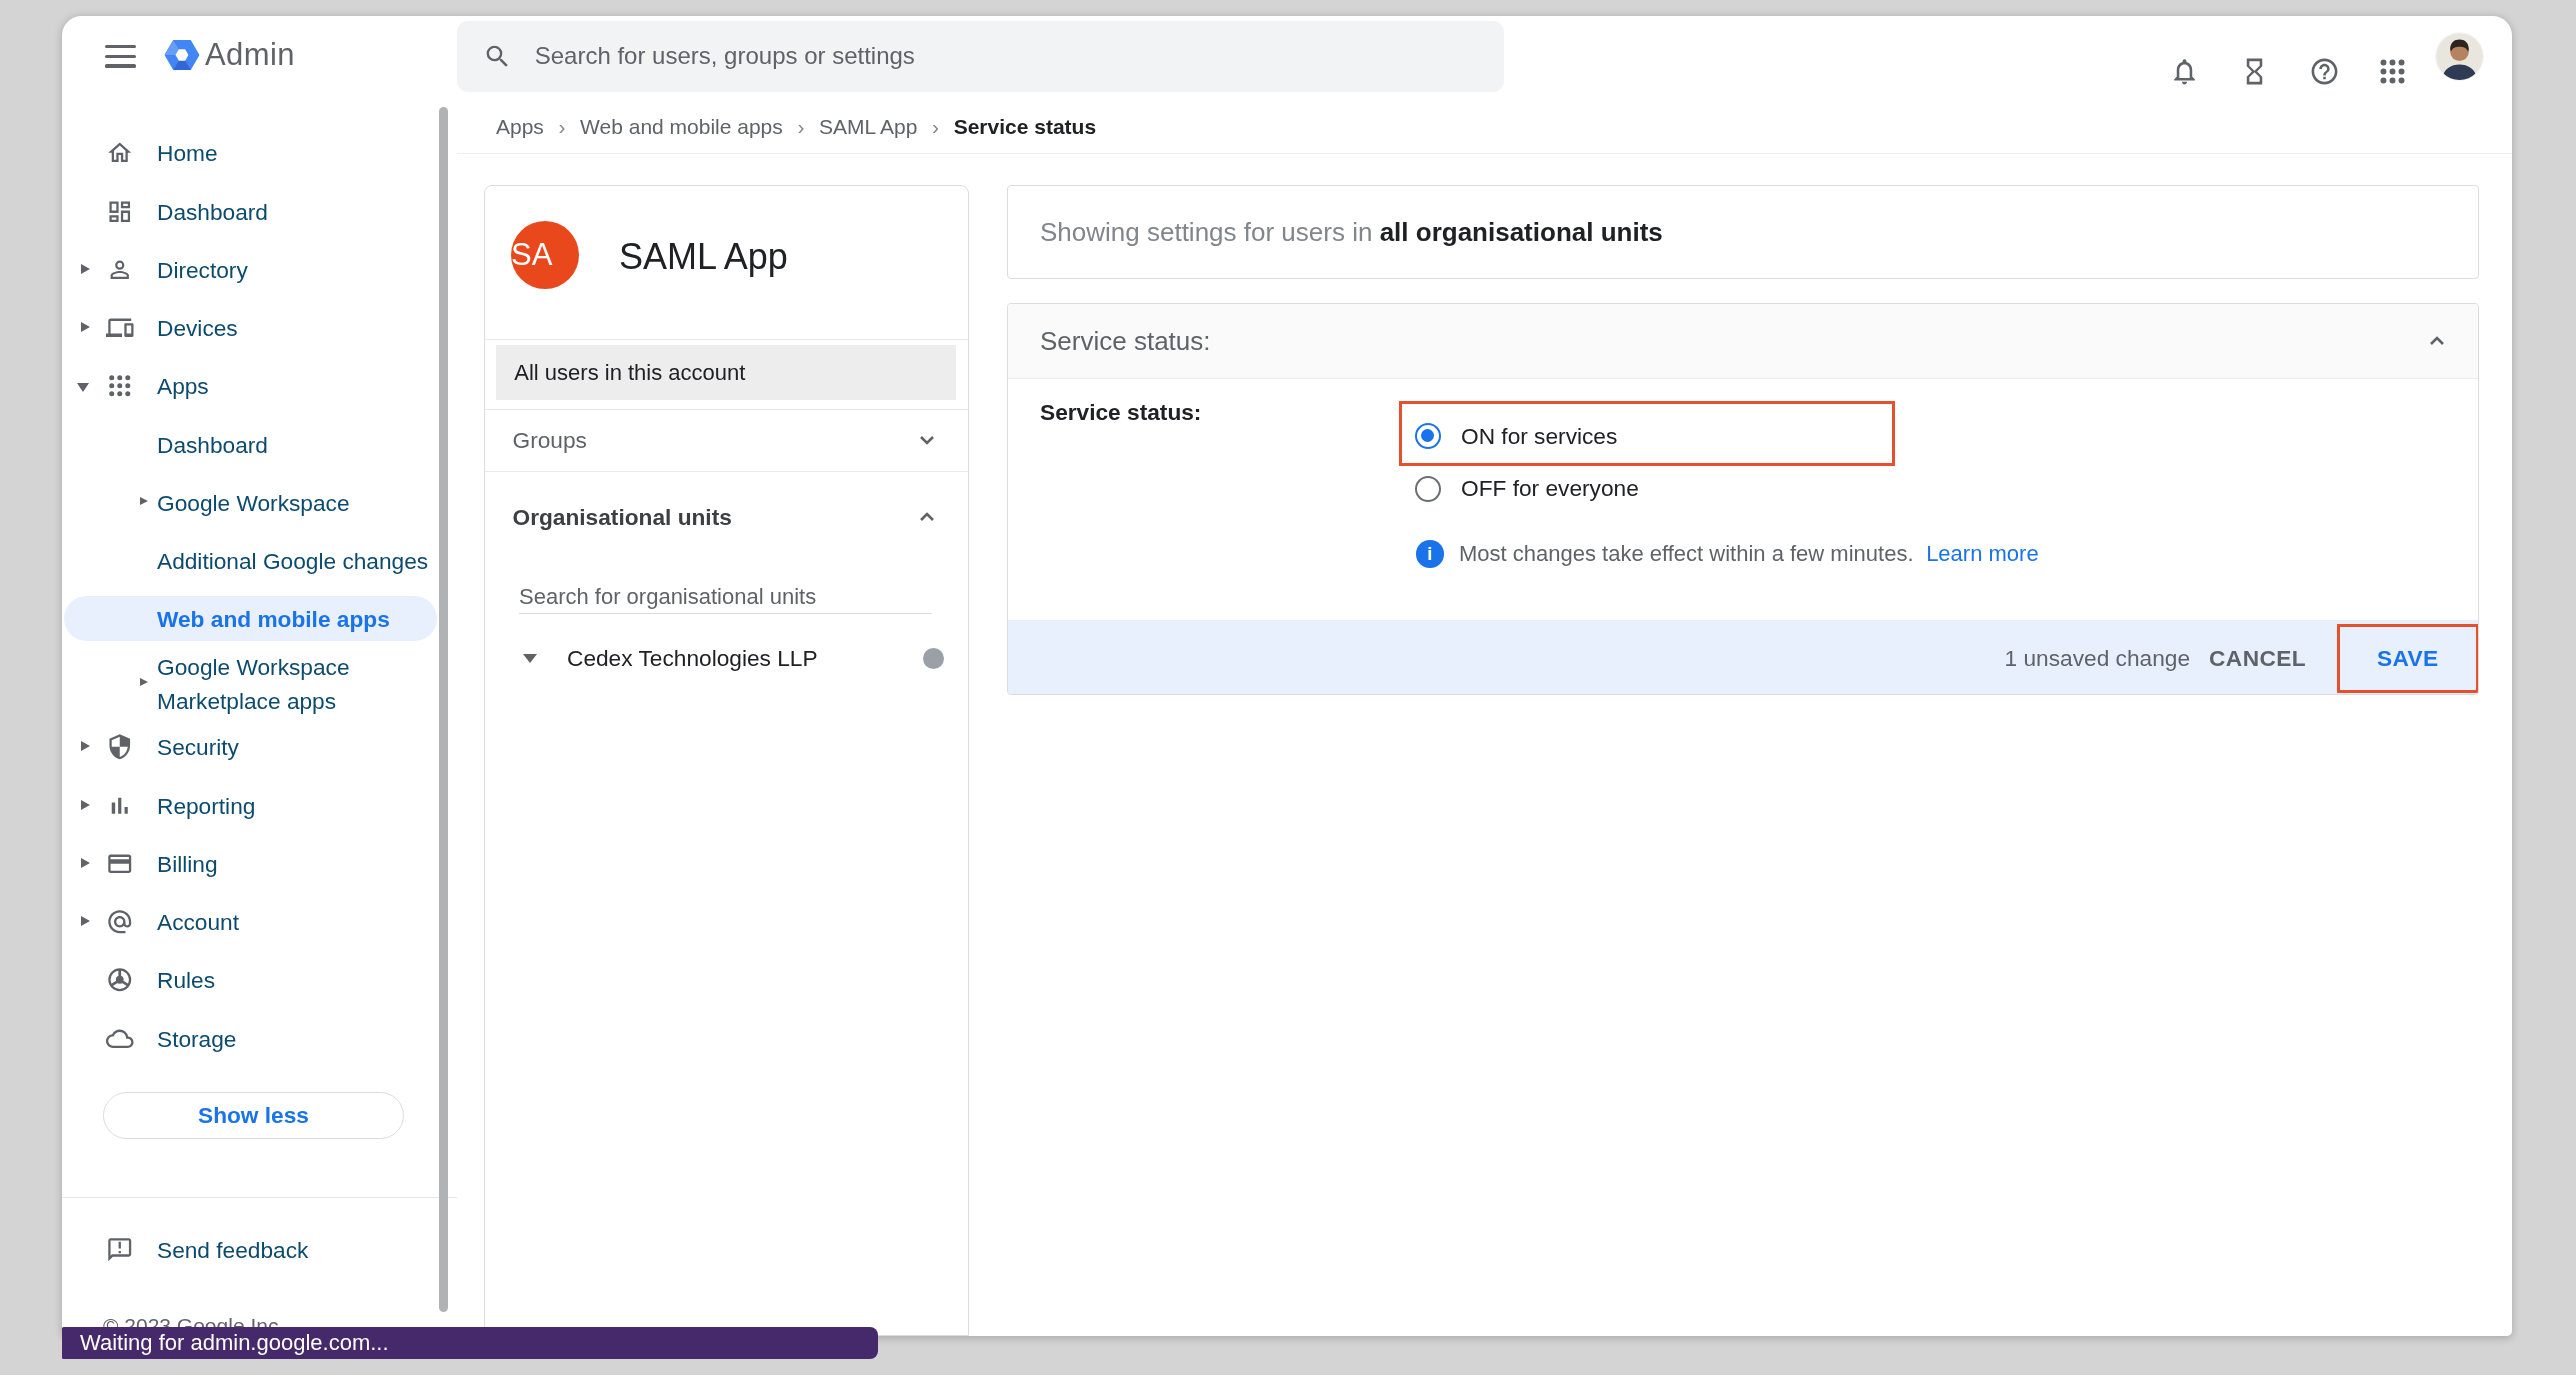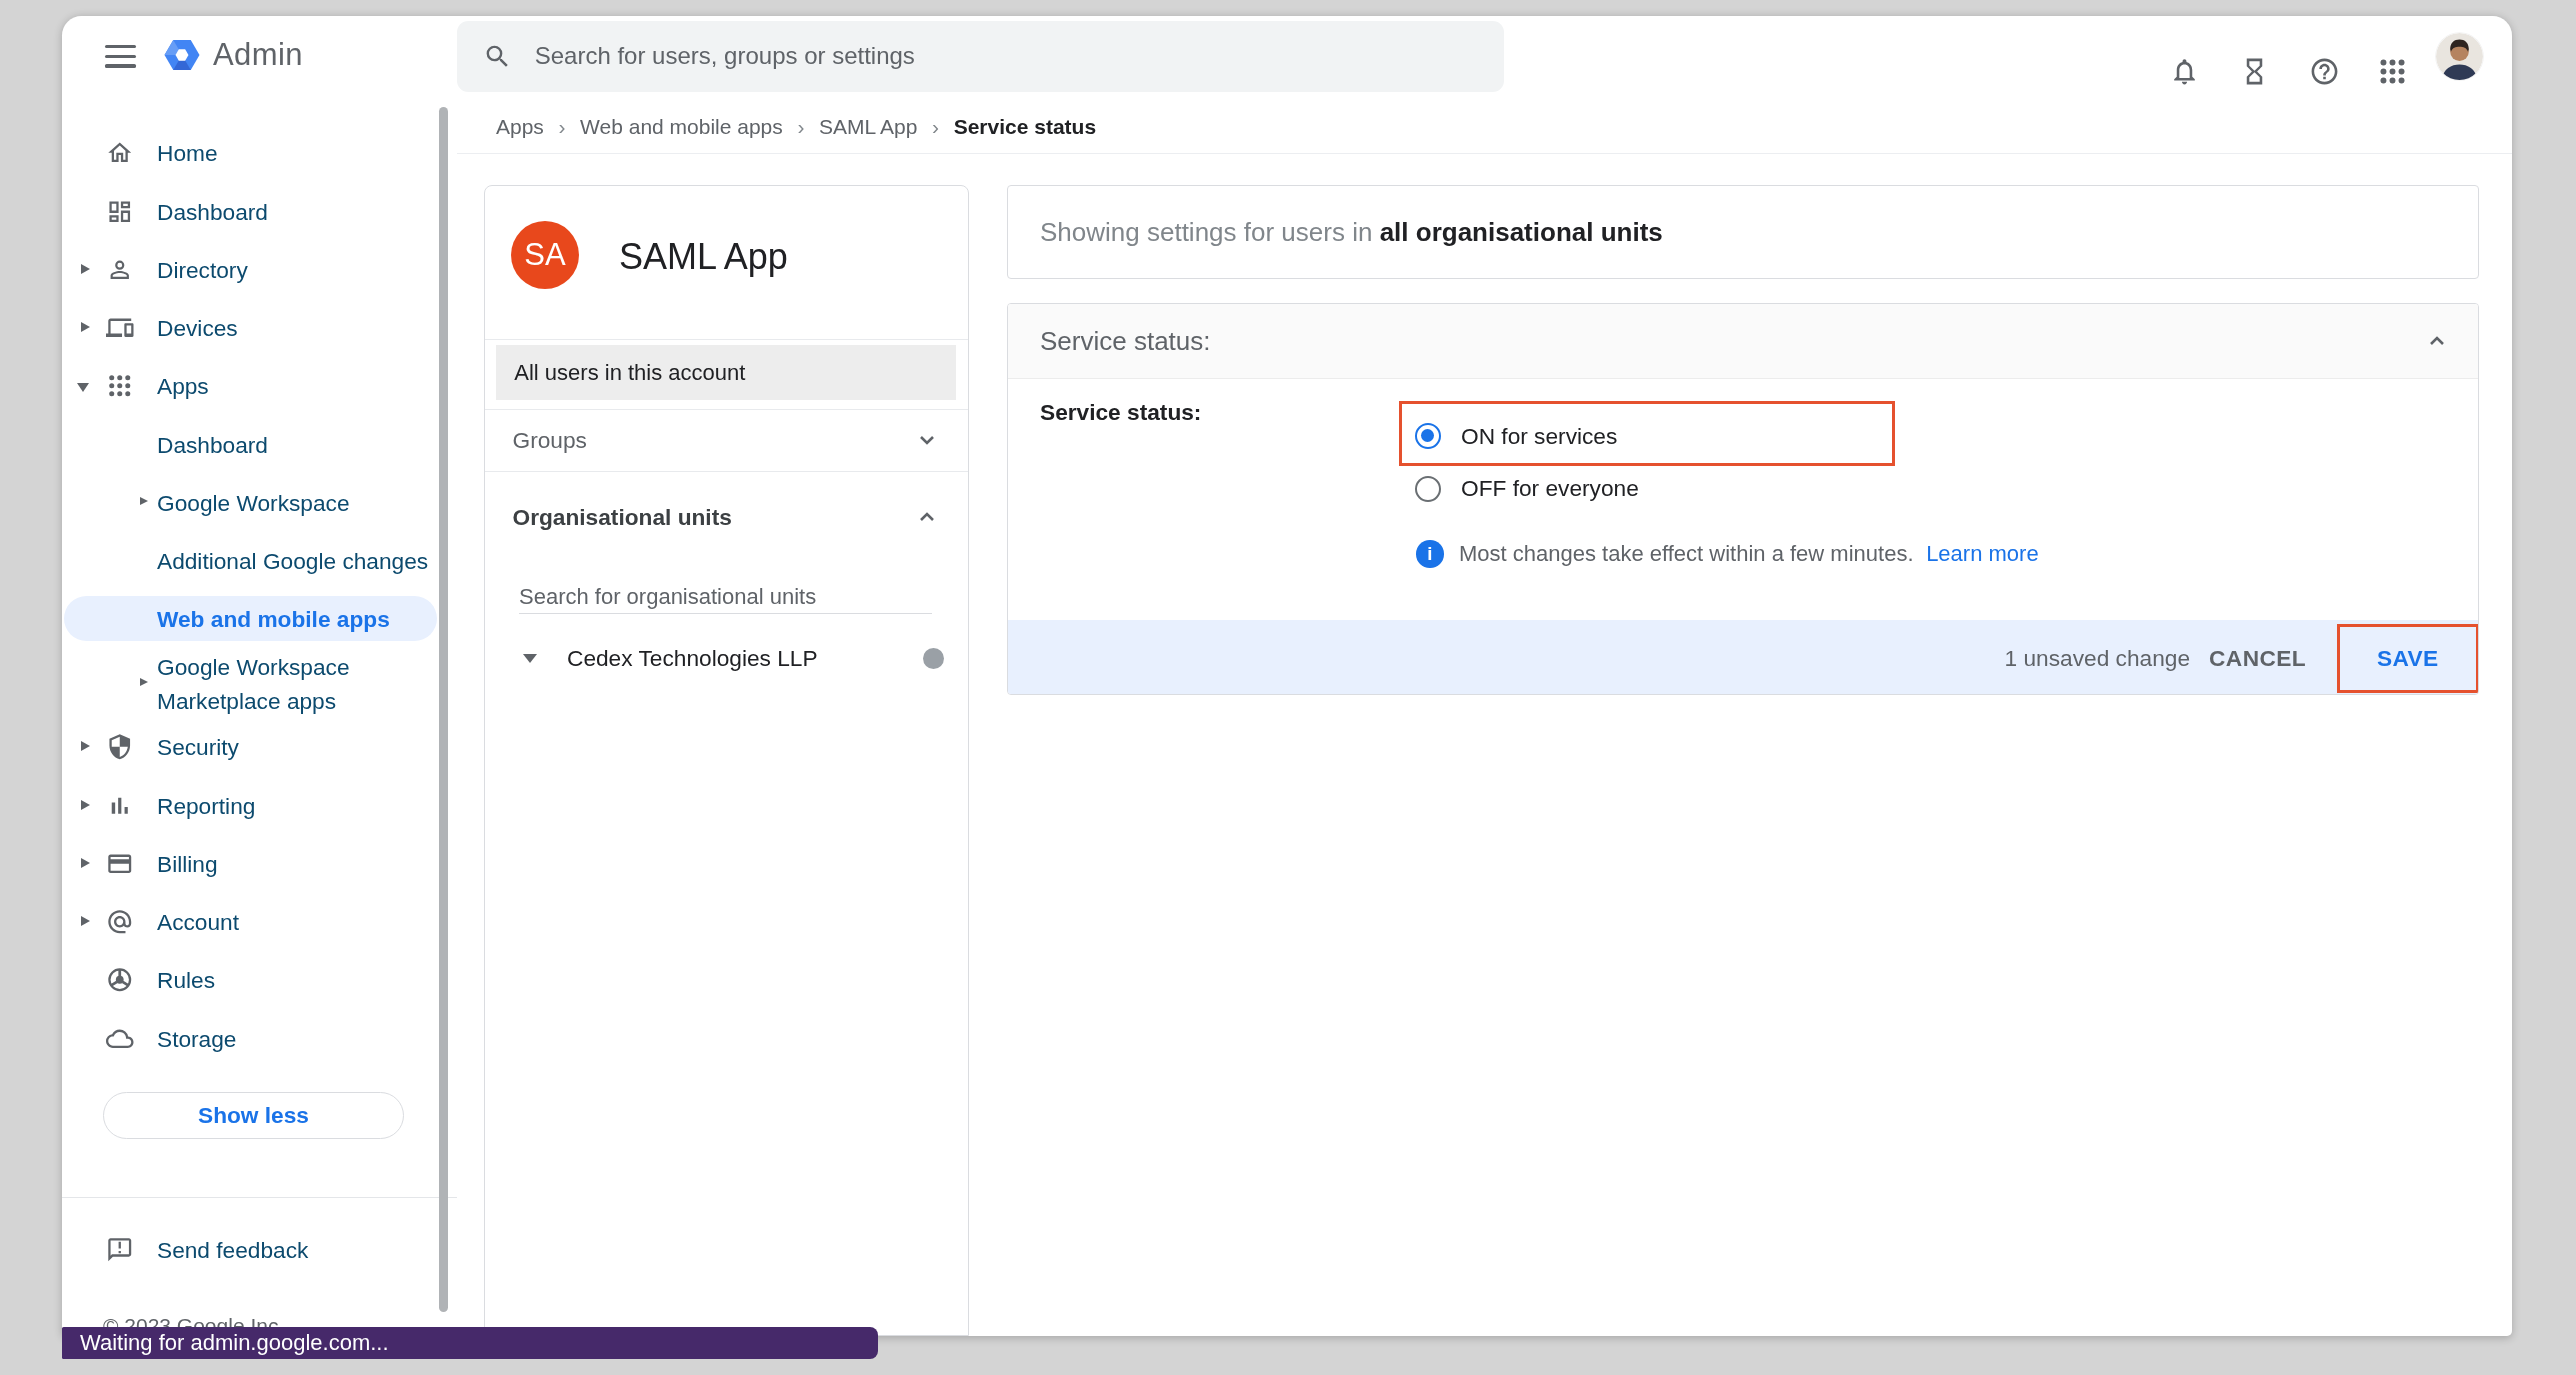--- a/index.html
+++ b/index.html
@@ -6,21 +6,21 @@
   html,body { width:2576px; height:1375px; }
   body { background:#d4d4d4; font-family:"Liberation Sans", sans-serif; position:relative; overflow:hidden; }
 
   .window { position:absolute; left:62px; top:16px; width:2450px; height:1320px;
             background:#fff; border-radius:19.4px 19.4px 4.9px 4.9px; overflow:hidden;
             box-shadow:0 1.6px 8px rgba(0,0,0,.22); }
 
   
   .hamburger { position:absolute; left:43px; top:29px; width:31px; height:24px; cursor:pointer; }
   .hamburger i { display:block; height:3.2px; background:#5f6368; border-radius:1.6px; margin-bottom:6.5px; }
-  .logo { position:absolute; left:99px; top:18px; display:flex; align-items:center; gap:10px; }
+  .logo { position:absolute; left:99px; top:18px; display:flex; align-items:center; gap:2px; }
   .logo svg { width:42px; height:42px; display:block; }
   .logo-text { font-size:31px; color:#5f6368; letter-spacing:0.4px; }
   .search { position:absolute; left:395px; top:4.9px; width:1047px; height:71px; background:#f1f3f4;
             border-radius:11.3px; display:flex; align-items:center; }
   .search svg { width:29px; height:29px; margin-left:26px; color:#5f6368; flex:none; }
   .search input { border:none; background:transparent; outline:none; font-size:24px; color:#3c4043;
                   margin-left:22.7px; width:930px; font-family:inherit; }
   .search input::placeholder { color:#5f6368; opacity:1; }
   .tbicon { position:absolute; top:25px; width:60px; height:60px; display:flex; align-items:center;
             justify-content:center; color:#5f6368; cursor:pointer; }
@@ -56,21 +56,21 @@
               align-items:center; justify-content:center; cursor:pointer; background:#fff; }
   .side-divider { position:absolute; left:0; top:1181px; width:395px; height:0.8px; background:#e4e6e9; }
   .copyright { position:absolute; left:41px; top:1298px; font-size:21px; color:#5f6368; }
   .side-scrollbar { position:absolute; left:377px; top:91px; width:9px; height:1205px;
                     background:#b0b3b6; border-radius:4.9px; cursor:grab; }
 
   
   .appcard { position:absolute; left:422px; top:169px; width:485px; height:1151px; background:#fff;
              border:0.8px solid #dadce0; border-radius:8px 8px 0 0; }
   .sa-badge { position:absolute; left:26px; top:35px; width:68px; height:68px; border-radius:50%;
-              background:#e8481c; color:#fff; font-size:31px; display:flex; align-items:center; justify-content:center; }
+              background:#e8481c; color:#fff; font-size:31px; display:flex; align-items:center; justify-content:flex-start; }
   .apptitle { position:absolute; left:134px; top:50px; font-size:36px; color:#202124; }
   .hline { position:absolute; left:0; width:100%; height:0.8px; background:#e8eaed; }
   .allusers { position:absolute; left:11.3px; top:159px; width:460px; height:55px; background:#ededed;
               display:flex; align-items:center; padding-left:18px; font-size:22px; color:#202124; cursor:pointer; }
   .panelrow-lbl { position:absolute; left:27.5px; transform:translateY(-50%); font-size:22.7px; }
   .chev { position:absolute; right:29px; width:24px; height:24px; color:#5f6368; cursor:pointer; }
   .chev svg { width:24px; height:24px; display:block; }
   .orgsearch { position:absolute; left:34px; top:394px; width:413px; height:34px; border:none;
                border-bottom:1.6px solid #dadce0; outline:none; background:transparent;
                font-size:22px; color:#3c4043; font-family:inherit; }

